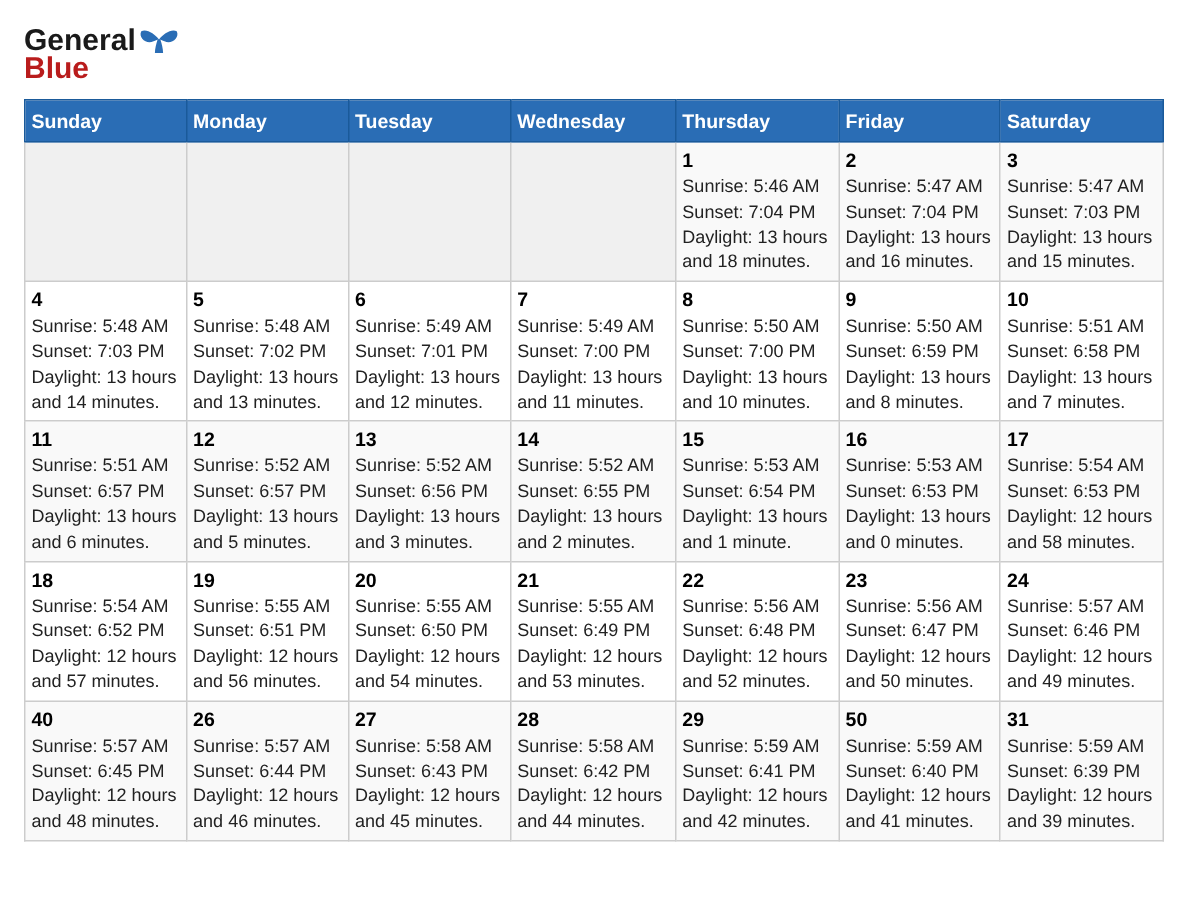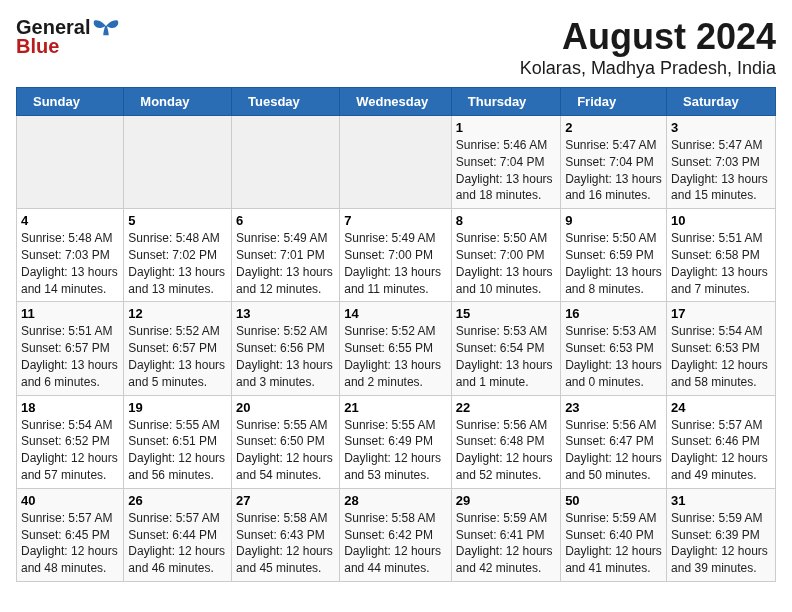--- a/index.html
+++ b/index.html
@@ -45,21 +45,21 @@
       color: #1a1a1a;
     }
     table {
       width: 100%;
       border-collapse: collapse;
       font-size: 11px;
     }
     thead th {
       background: #2a6db5;
       color: #fff;
-      padding: 6px 16px;
+      padding: 6px 4px;
       text-align: left;
       font-size: 13px;
       font-weight: bold;
       border: 1px solid #1a5a9a;
     }
     tbody td {
       border: 1px solid #ccc;
       vertical-align: top;
       padding: 4px;
       height: 88px;
@@ -92,24 +92,20 @@
 <div class="header">
   <div class="logo">
     <div class="logo-row">
       <span style="font-size:20px;font-weight:bold;color:#1a1a1a;">General</span>
       <svg class="logo-bird" viewBox="0 0 30 22">
         <path d="M28,2 C24,0 18,4 15,8 C12,4 6,0 2,2 C0,6 4,10 8,10 C10,10 12,9 14,8 C13,11 12,15 12,18 C14,18 16,18 18,18 C18,15 17,11 16,8 C18,9 20,10 22,10 C26,10 30,6 28,2Z" fill="#2a6db5"></path>
       </svg>
     </div>
     <span style="font-size:20px;font-weight:bold;color:#b91c1c;margin-top:-4px;">Blue</span>
   </div>
-  <div class="title-block">
-    <h1>August 2024</h1>
-    <h2>Kolaras, Madhya Pradesh, India</h2>
-  </div>
 </div>
 
 <table>
   <thead>
     <tr>
     <th>Sunday</th>
         <th>Monday</th>
         <th>Tuesday</th>
         <th>Wednesday</th>
         <th>Thursday</th>

